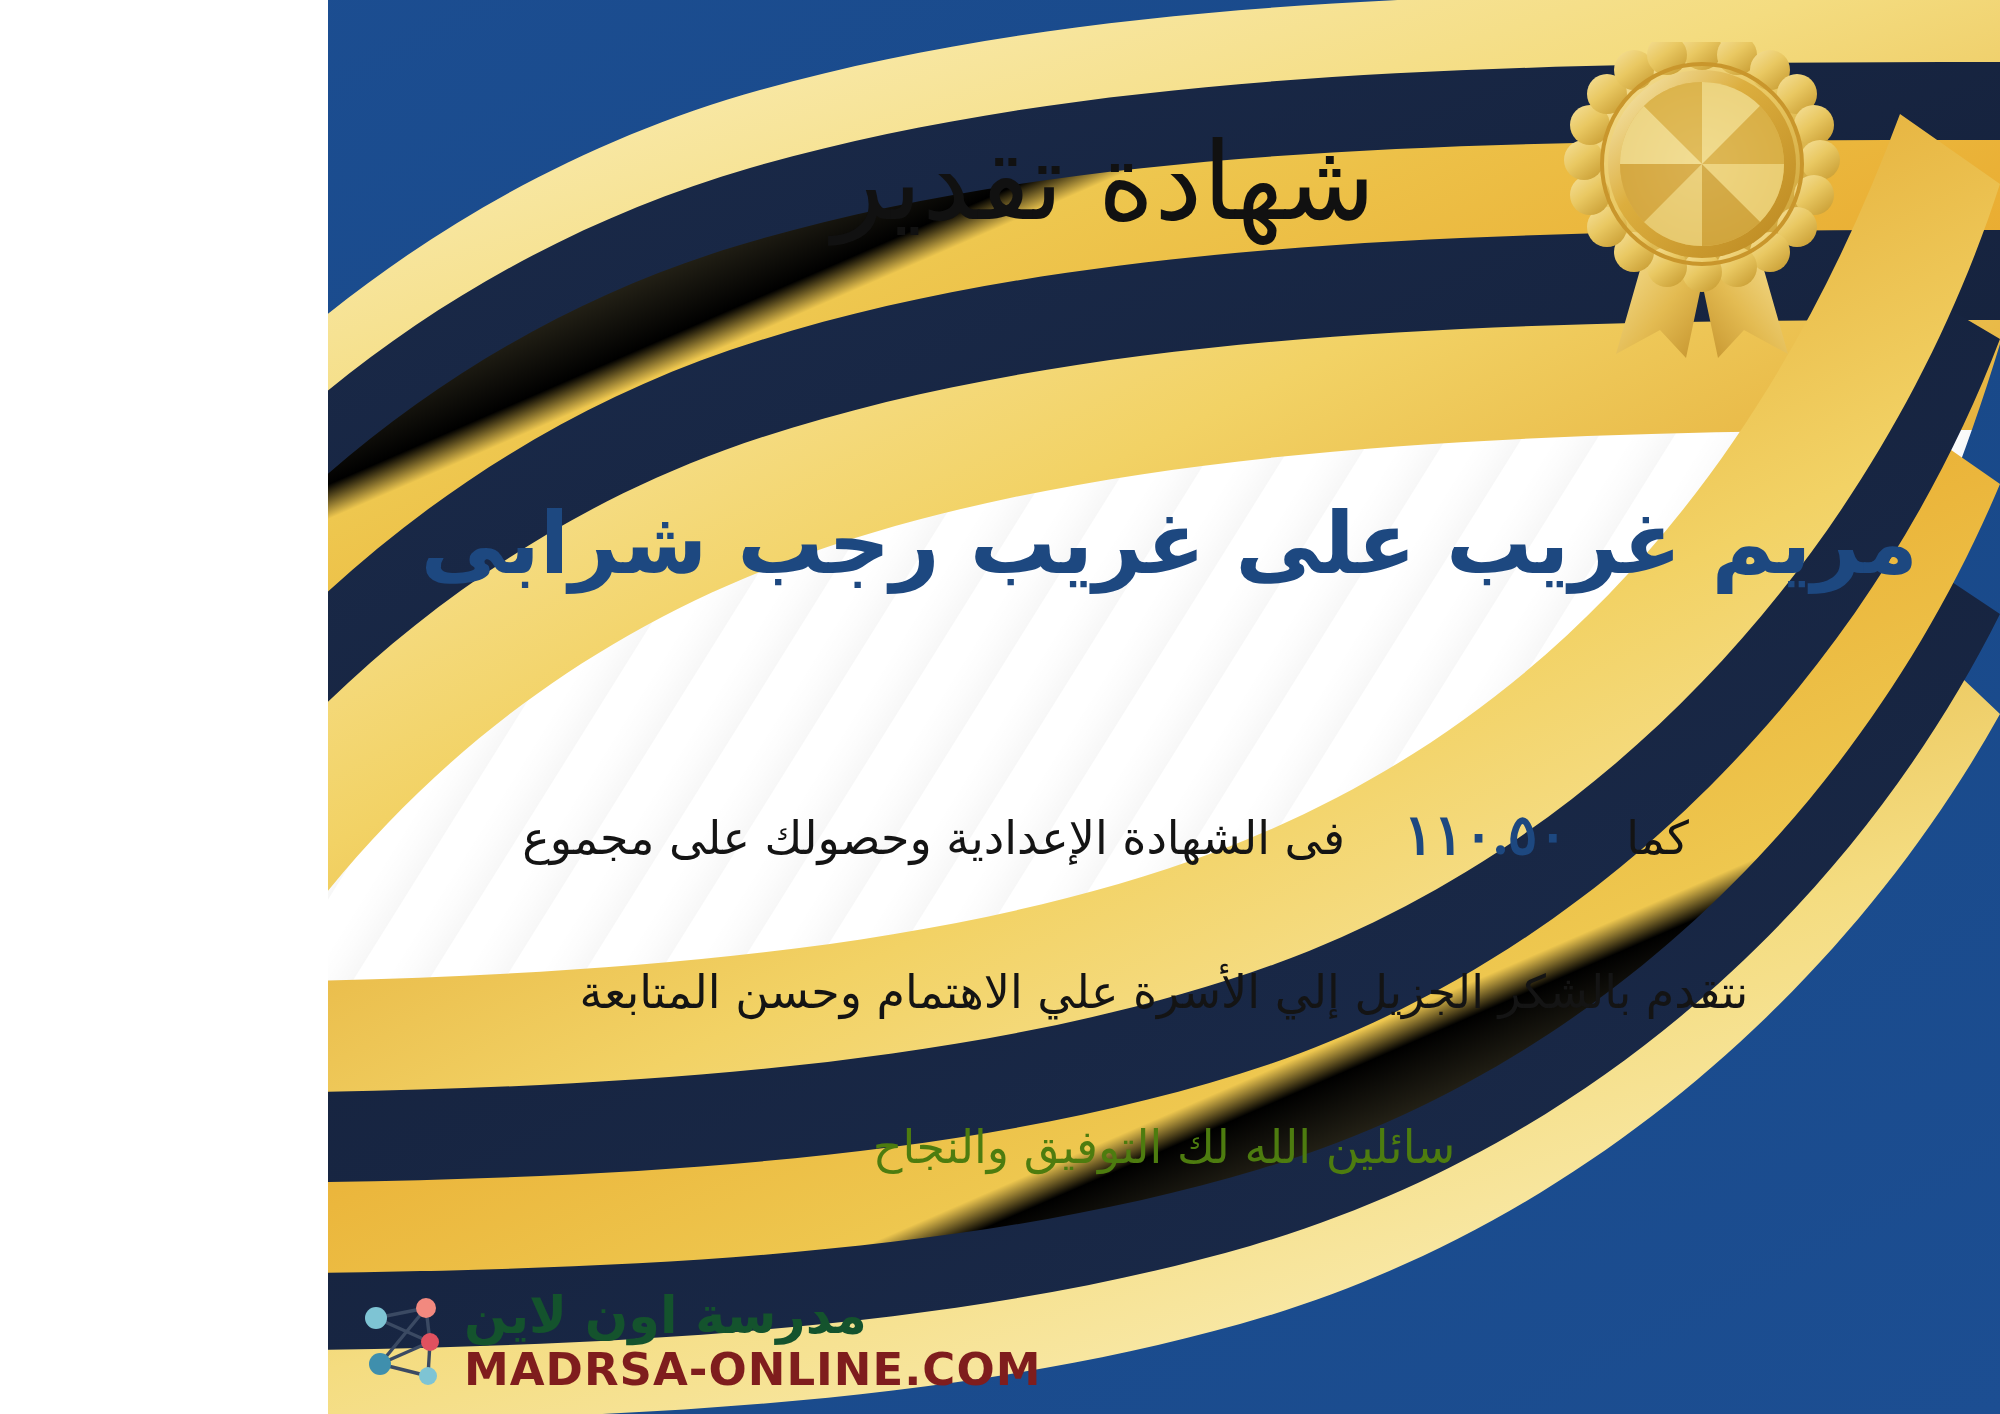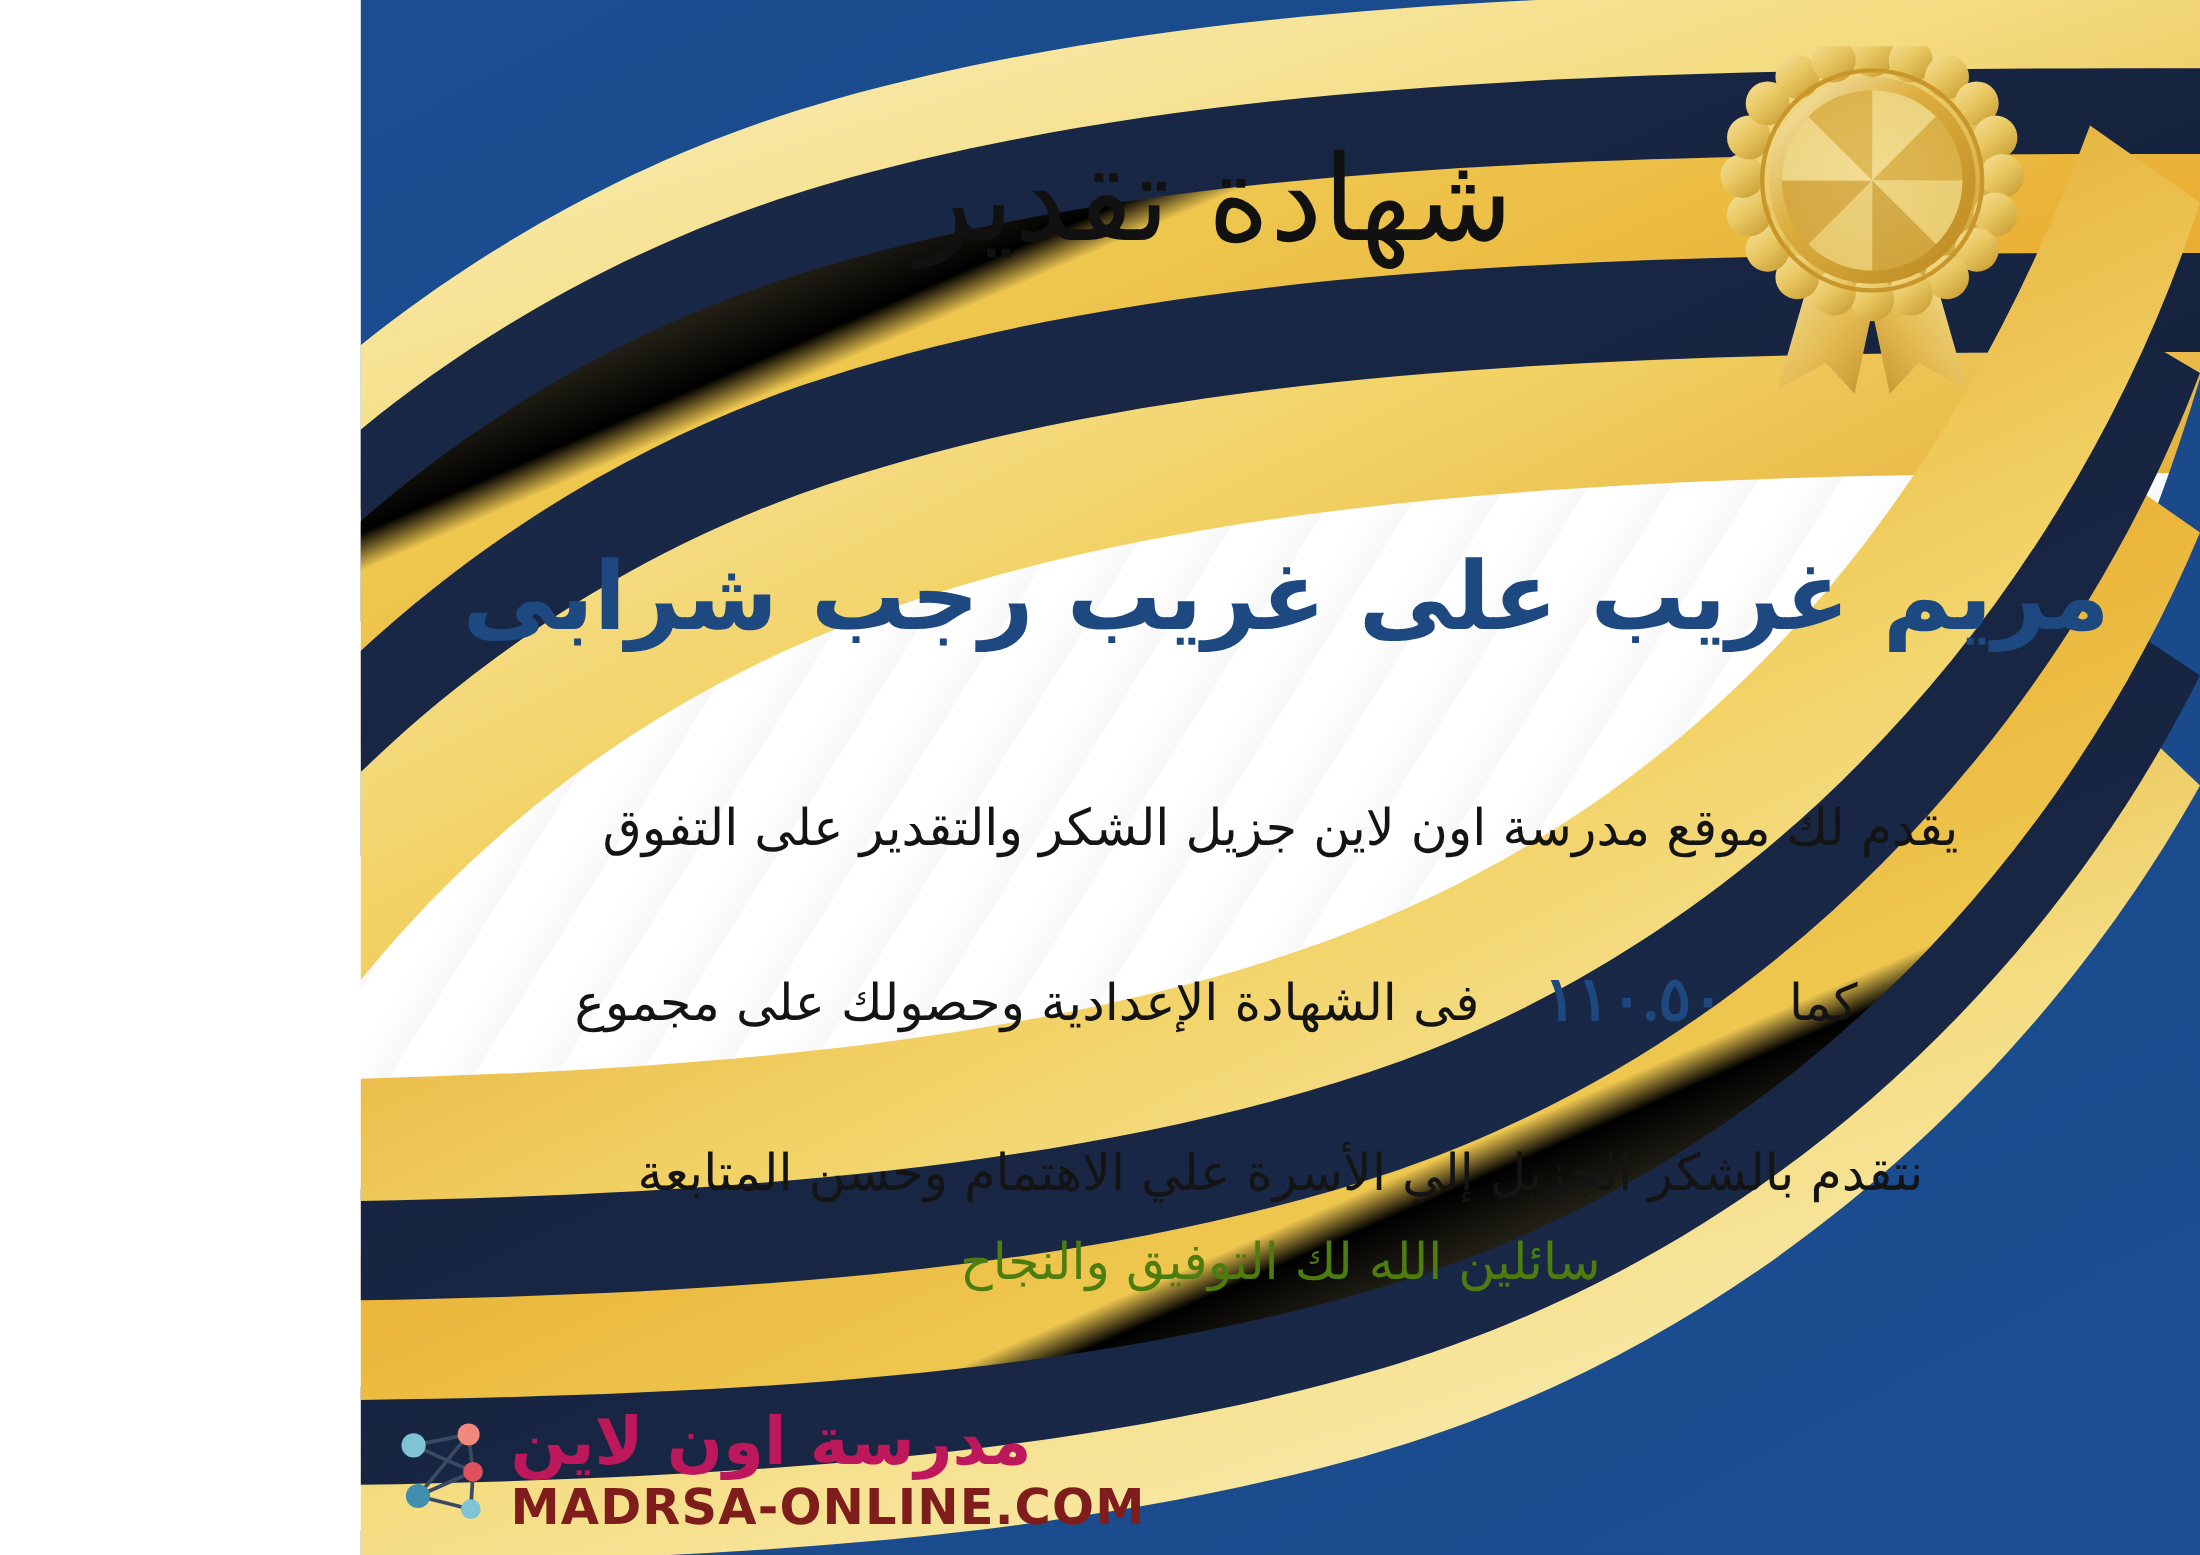--- a/index.html
+++ b/index.html
@@ -137,23 +137,23 @@
     gap: 14px;
     z-index: 8;
   }
   .brand-text {
     display: flex;
     flex-direction: column;
     align-items: flex-end;
     line-height: 1;
   }
   .brand-arabic {
-    font-size: 60px;
+    font-size: 51px;
     font-weight: 700;
-    color: #be185d;
+    color: #14532d;
     letter-spacing: 0px;
     direction: rtl;
   }
   .brand-latin {
     font-size: 45px;
     font-weight: 700;
     color: #7f1d1d;
     letter-spacing: 1px;
     direction: ltr;
     margin-top: 6px;
@@ -313,21 +313,20 @@
     </g>
   </svg>
 
   <div class="content">
 
     <div class="cert-title">شهادة تقدير</div>
 
     <div class="recipient-name">مريم غريب على غريب  رجب شرابى</div>
 
     <div class="body-block">
-      <div class="body-line">يقدم لك موقع مدرسة اون لاين جزيل الشكر  والتقدير على التفوق</div>
 
       <div class="score-line">
         <span>كما</span><span>&nbsp;&nbsp;&nbsp;&nbsp;</span><span class="score-value">١١٠.٥٠</span><span>&nbsp;&nbsp;&nbsp;&nbsp;</span><span>فى الشهادة الإعدادية وحصولك على مجموع</span>
       </div>
 
       <div class="body-line">نتقدم  بالشكر الجزيل إلي الأسرة علي الاهتمام وحسن المتابعة</div>
     </div>
 
     <div class="closing-line">سائلين الله لك التوفيق  والنجاح</div>
   </div>

